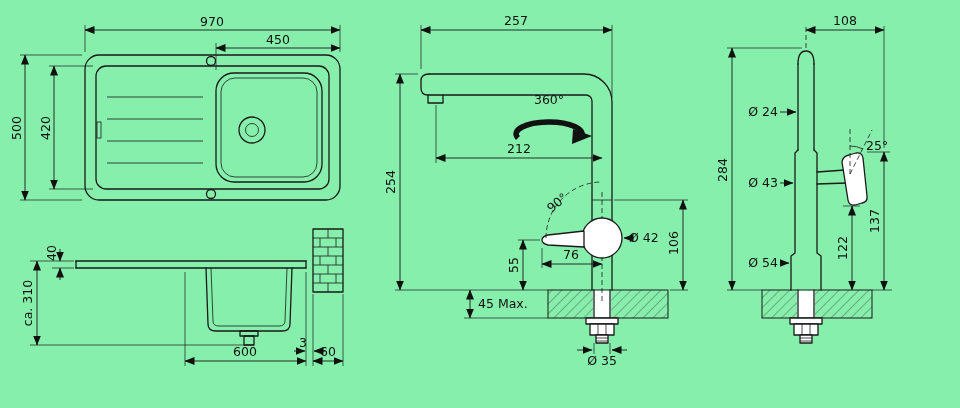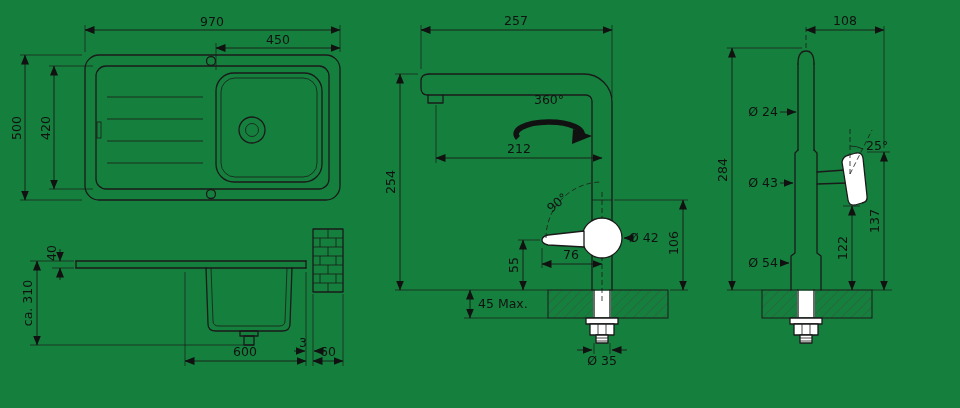--- a/index.html
+++ b/index.html
@@ -1,16 +1,16 @@
 <!DOCTYPE html>
 <html><head>
 <meta charset="utf-8">
 <style>
   html,body{margin:0;padding:0;background:#ffffff;}
-  .canvas{width:960px;height:408px;background:#15803d;position:relative;overflow:hidden;
+  .canvas{width:960px;height:408px;background:#86efac;position:relative;overflow:hidden;
           font-family:"DejaVu Sans", sans-serif;}
   svg{display:block;}
   svg text{font-family:"DejaVu Sans", sans-serif;font-size:12.5px;fill:#111;}
   .draw{stroke:#1a1a1a;stroke-width:1.3;fill:none;stroke-linejoin:round;stroke-linecap:round;}
   .thin{stroke:#1a1a1a;stroke-width:0.8;fill:none;}
   .dim{stroke:#1a1a1a;stroke-width:0.9;fill:none;}
   .ext{stroke:#1a1a1a;stroke-width:0.7;fill:none;}
   .dash{stroke:#1a1a1a;stroke-width:0.8;fill:none;stroke-dasharray:5 3;}
   .whitefill{fill:#ffffff;}
 </style>

